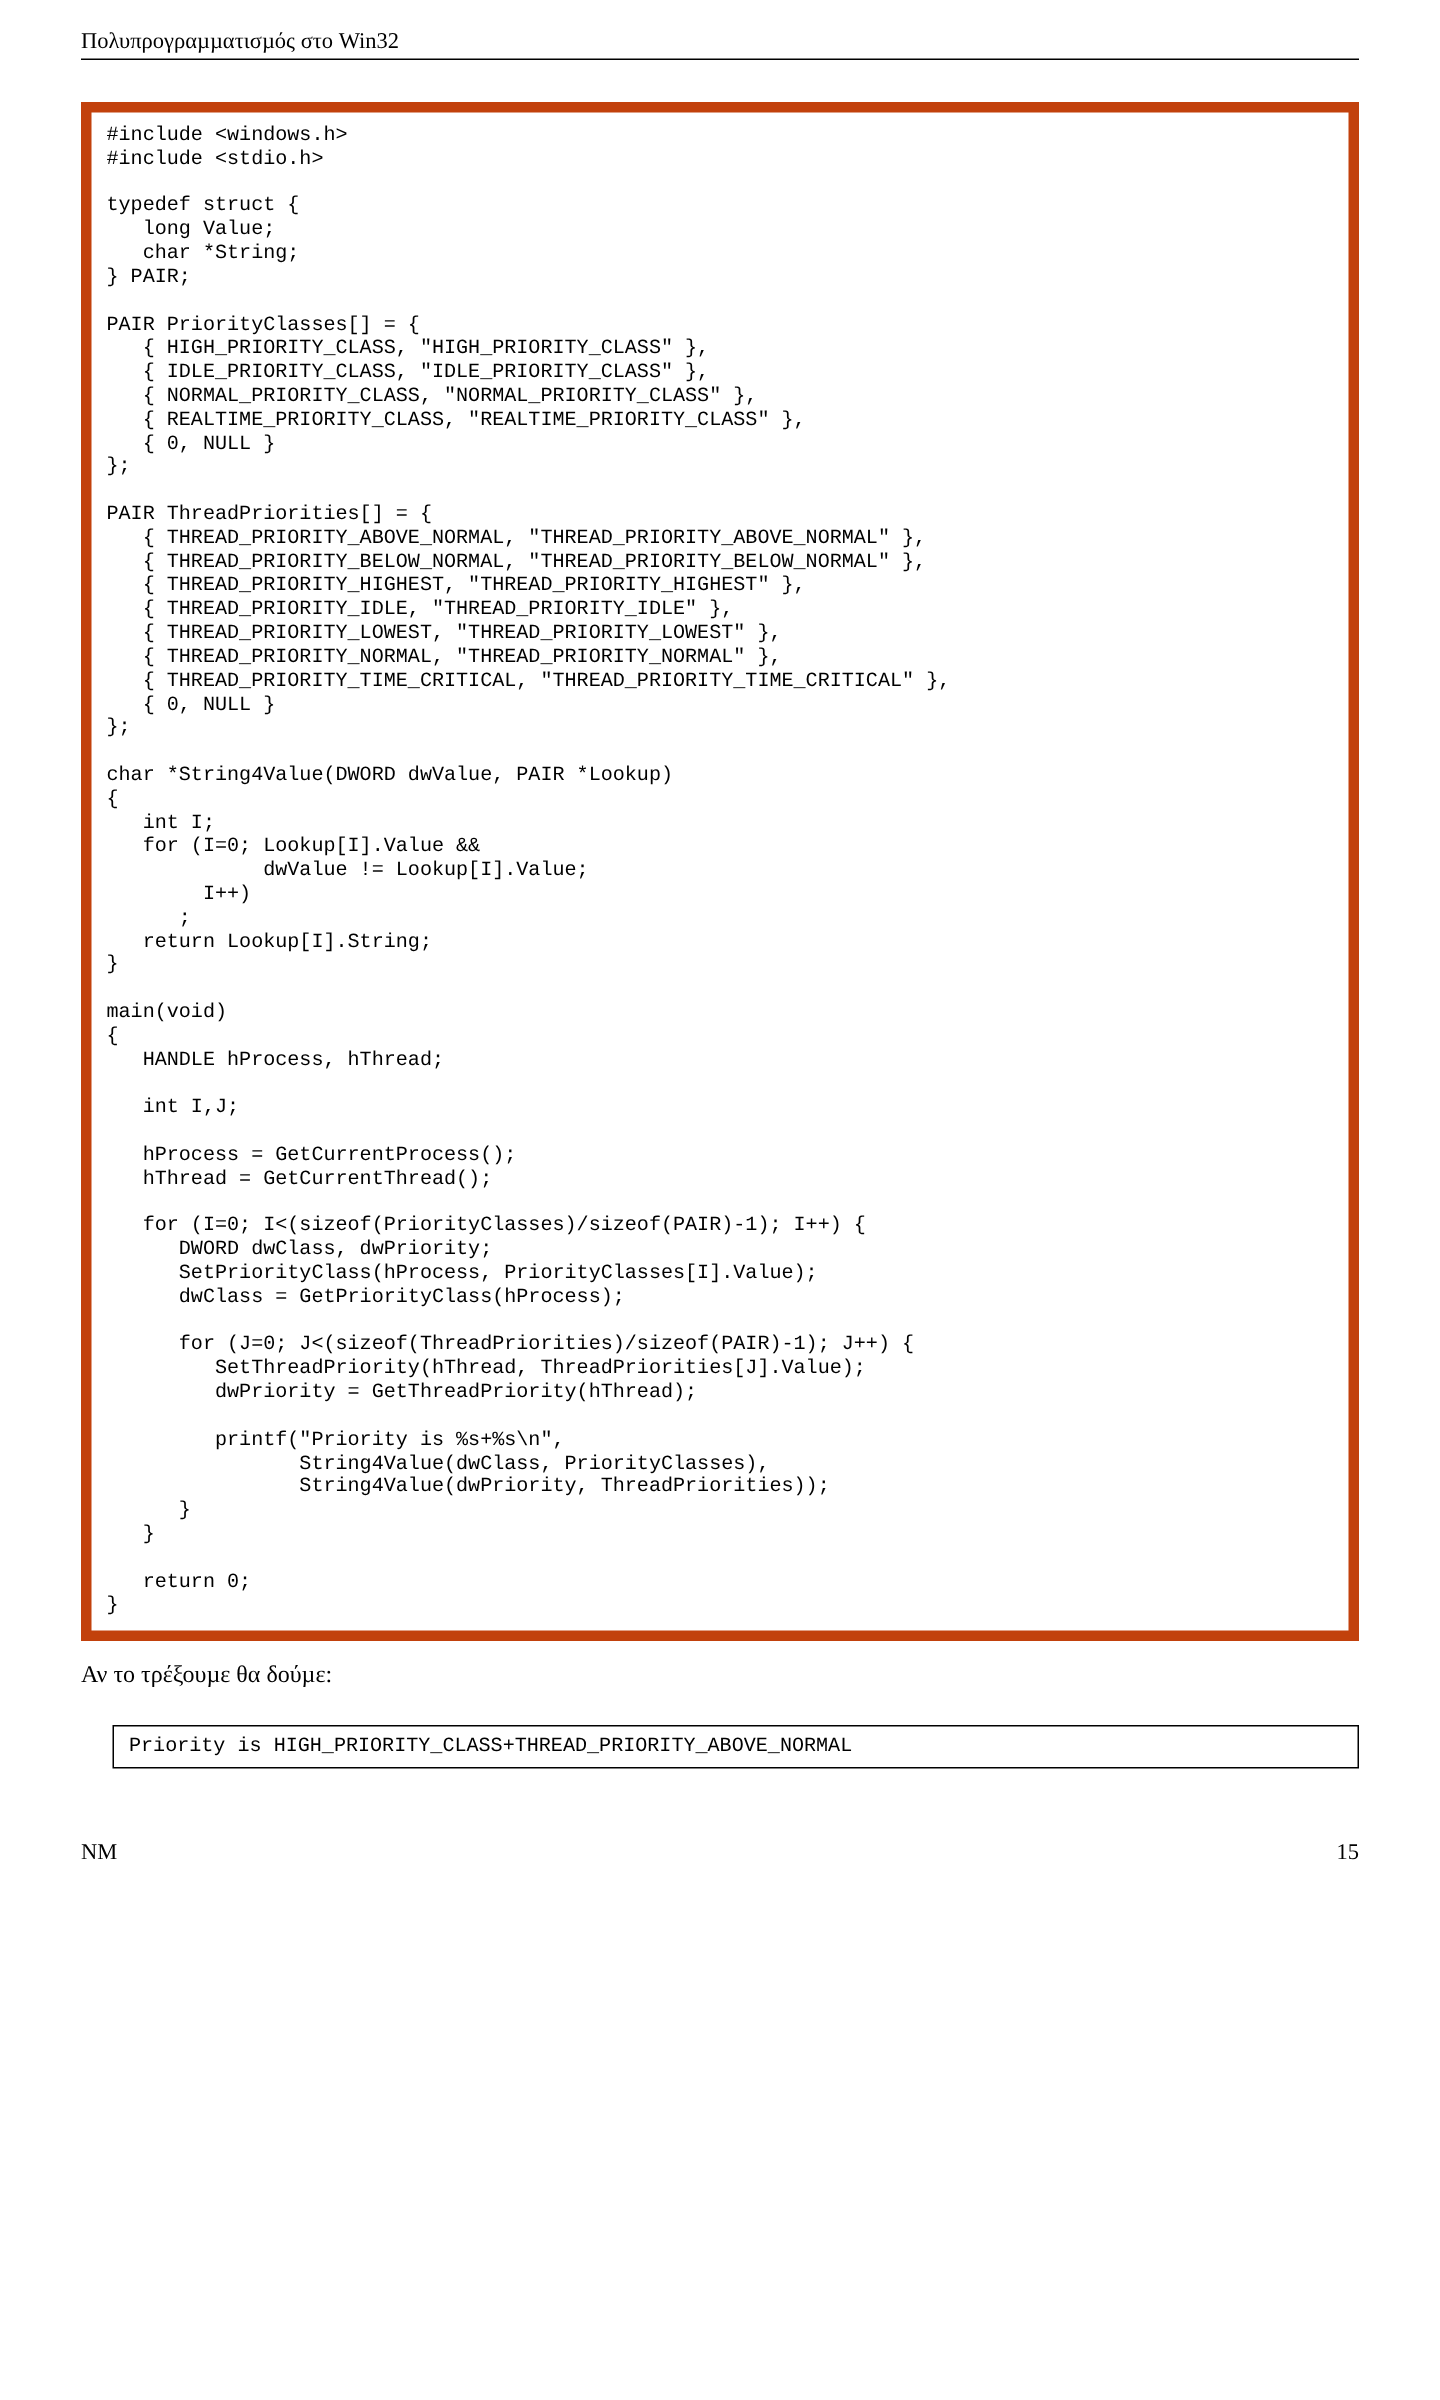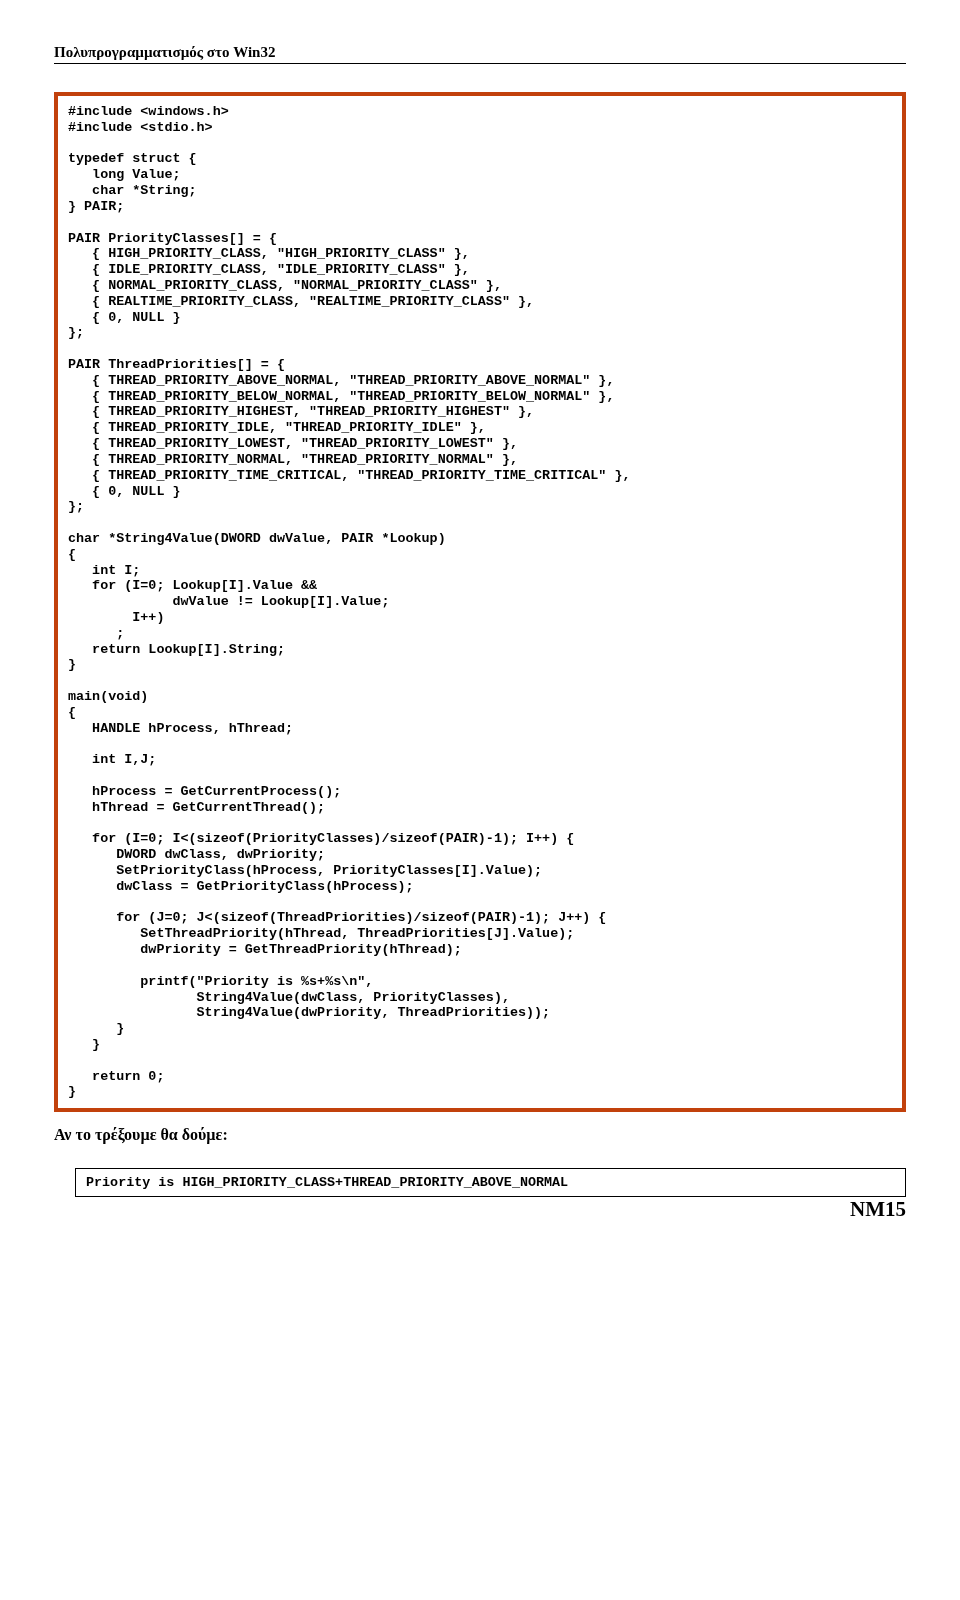--- a/index.html
+++ b/index.html
@@ -4,32 +4,31 @@
 <style>
   body {
     margin: 0;
     padding: 0;
     background: #ffffff;
     font-family: "Times New Roman", Times, serif;
     color: #000;
     width: 960px;
   }
   .page {
-    padding: 44px 54px 20px 54px;
+    padding: 20px 54px 20px 54px;
     box-sizing: border-box;
-    font-weight: bold;
   }
   .header-line {
     font-size: 15px;
     padding-bottom: 2px;
     border-bottom: 1px solid #000;
     margin-bottom: 28px;
   }
   .code-box {
-    border: 4px solid #c2410c;
+    border: 7px solid #c2410c;
     padding: 8px 10px 8px 10px;
     font-family: "Courier New", Courier, monospace;
     font-size: 13.4px;
     line-height: 1.18;
     white-space: pre;
     overflow: hidden;
   }
   .para {
     font-size: 16px;
     margin: 14px 0 24px 0;
@@ -37,22 +36,23 @@
   .result-box {
     border: 1px solid #000;
     padding: 6px 10px;
     font-family: "Courier New", Courier, monospace;
     font-size: 13.4px;
     white-space: pre;
     margin-left: 21px;
   }
   .footer {
     display: flex;
-    justify-content: flex-end;
-    font-size: 21px;
+    justify-content: space-between;
+    font-size: 15px;
+    margin-top: 48px;
   }
 </style>
 </head>
 <body>
 
 <div class="page">
   <div class="header-line">Πολυπρογραµµατισµός στο Win32</div>
 
   <div class="code-box">#include &lt;windows.h&gt;
 #include &lt;stdio.h&gt;

